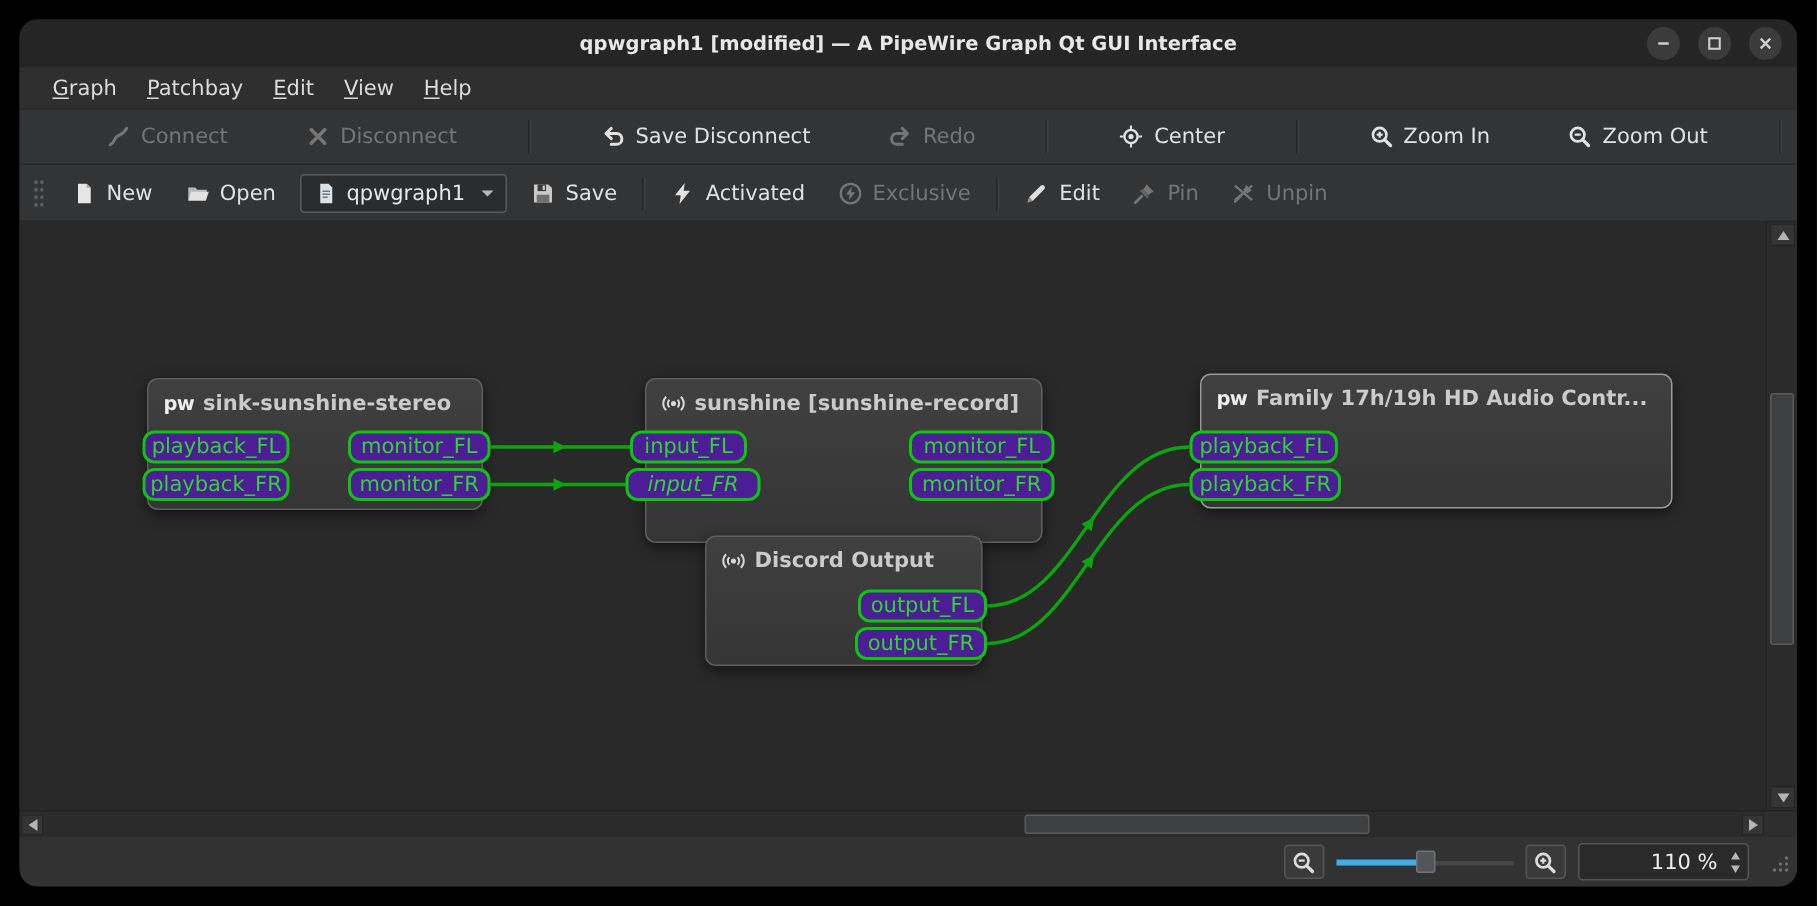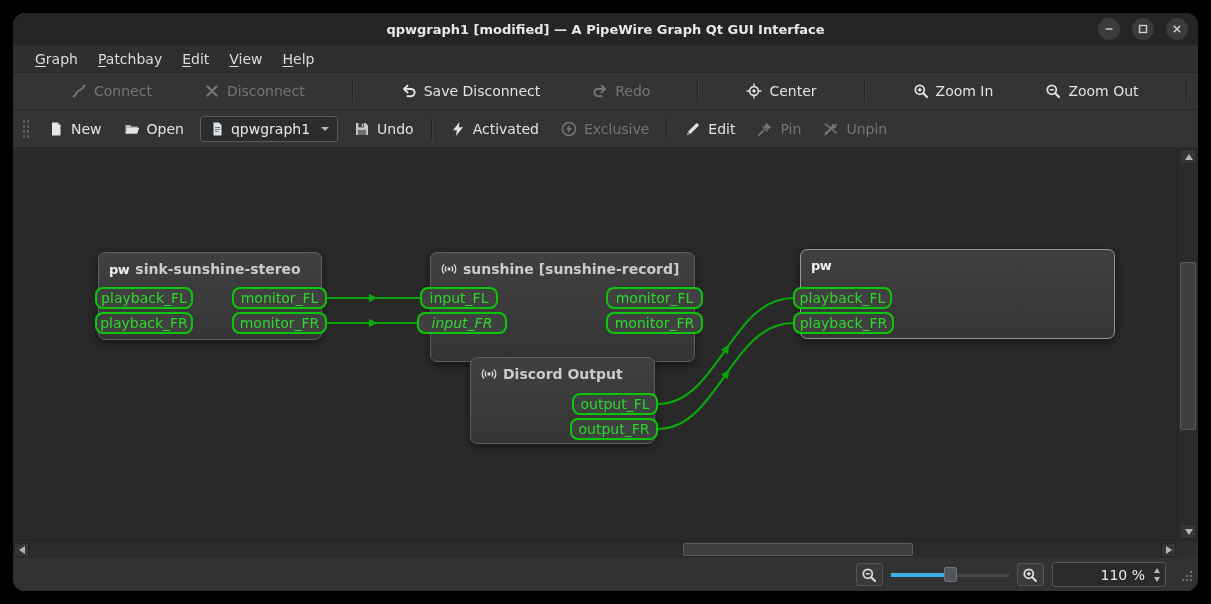--- a/index.html
+++ b/index.html
@@ -34,21 +34,21 @@
   
   .canvas-row{flex:1 1 auto;display:flex;min-height:0;}
   .canvas{position:relative;flex:1;background:#292929;overflow:hidden;}
   .wires{position:absolute;left:0;top:0;}
   .node{position:absolute;border-radius:7px;background:linear-gradient(#404040,#353535);
     border:1px solid #606060;box-shadow:0 3px 9px rgba(0,0,0,.5);box-sizing:border-box;}
   .node.highlight{border-color:#989898;}
   .node-head{display:flex;align-items:center;gap:6px;padding:8px 10px 0 10px;overflow:hidden;}
   .node-title{font-size:14px;font-weight:bold;color:#cbcbcb;white-space:nowrap;}
   .pw-badge{font-size:13px;font-weight:bold;color:#efefef;letter-spacing:-.5px;}
-  .port{position:absolute;height:22px;border-radius:8px;background:#404040;border:2px solid #0cc50c;
+  .port{position:absolute;height:22px;border-radius:8px;background:#4c1d95;border:2px solid #0cc50c;
     color:#2bd82b;font-size:14px;line-height:18px;text-align:center;box-sizing:border-box;
     padding:0 3px;white-space:nowrap;overflow:hidden;}
   
   .vscroll{width:21px;background:#2b2b2b;border-left:1px solid #222;position:relative;flex:0 0 auto;box-sizing:border-box;}
   .sc-btn{position:absolute;background:#353535;border:1px solid #262626;display:flex;
     align-items:center;justify-content:center;box-sizing:border-box;}
   .vs-up{left:2px;top:1px;width:17px;height:15px;} .vs-dn{left:2px;bottom:1px;width:17px;height:15px;}
   .vs-thumb{position:absolute;left:2px;width:16px;background:#3d3f41;border:1px solid #5a5a5a;border-radius:2px;box-sizing:border-box;}
   .hscroll-row{height:18px;display:flex;flex:0 0 auto;}
   .hscroll{position:relative;flex:1;background:#2b2b2b;border-top:1px solid #222;box-sizing:border-box;}
@@ -243,21 +243,21 @@
       </div>
       <div class="tb-btn">
         <span style="display: flex;">
           <svg width="16" height="16" viewBox="0 0 16 16">
             <path d="M2 2 H11.6 L14 4.4 V14 H2 Z" fill="#c9c9c9"></path>
             <rect x="4.4" y="2" width="5.6" height="4.4" fill="#3a3a3a"></rect>
             <rect x="7.7" y="2.8" width="1.6" height="2.8" fill="#c9c9c9"></rect>
             <rect x="3.8" y="8.8" width="8.4" height="5.2" fill="#707070"></rect>
           </svg>
         </span>
-        <span>Undo</span>
+        <span>Save</span>
       </div>
       <div class="tb-sep"></div>
       <div class="tb-btn">
         <span style="display: flex;">
           <svg width="16" height="16" viewBox="0 0 16 16">
             <path d="M9.5 1 L3 9.2 H6.8 L6 15 L13 6.2 H8.8 Z" fill="currentColor"></path>
           </svg>
         </span>
         <span>Activated</span>
       </div>
@@ -336,20 +336,21 @@
             <span class="node-title">sunshine [sunshine-record]</span>
           </div>
         </div>
         <div class="port" style="left: 407px; top: 139px; width: 78px;">input_FL</div>
         <div class="port" style="left: 404px; top: 164px; width: 90px; font-style: italic;">input_FR</div>
         <div class="port" style="left: 593px; top: 139px; width: 97px;">monitor_FL</div>
         <div class="port" style="left: 593px; top: 164px; width: 97px;">monitor_FR</div>
         <div class="node highlight" style="left: 787px; top: 101px; width: 315px; height: 90px;">
           <div class="node-head">
             <span class="pw-badge" style="display: flex;">pw</span>
+            <span class="node-title">Family 17h/19h HD Audio Contr...</span>
           </div>
         </div>
         <div class="port" style="left: 780px; top: 139px; width: 99px;">playback_FL</div>
         <div class="port" style="left: 780px; top: 164px; width: 101px;">playback_FR</div>
         <div class="node" style="left: 457px; top: 209px; width: 185px; height: 87px;">
           <div class="node-head">
             <span style="display: flex;">
               <svg width="16" height="16" viewBox="0 0 16 16">
                 <circle cx="8" cy="8" r="1.7" fill="#d8d8d8"></circle>
                 <path d="M5.3 5.5 a3.4 3.4 0 0 0 0 5 M10.7 5.5 a3.4 3.4 0 0 1 0 5" fill="none" stroke="#d8d8d8" stroke-width="1.3"></path>

